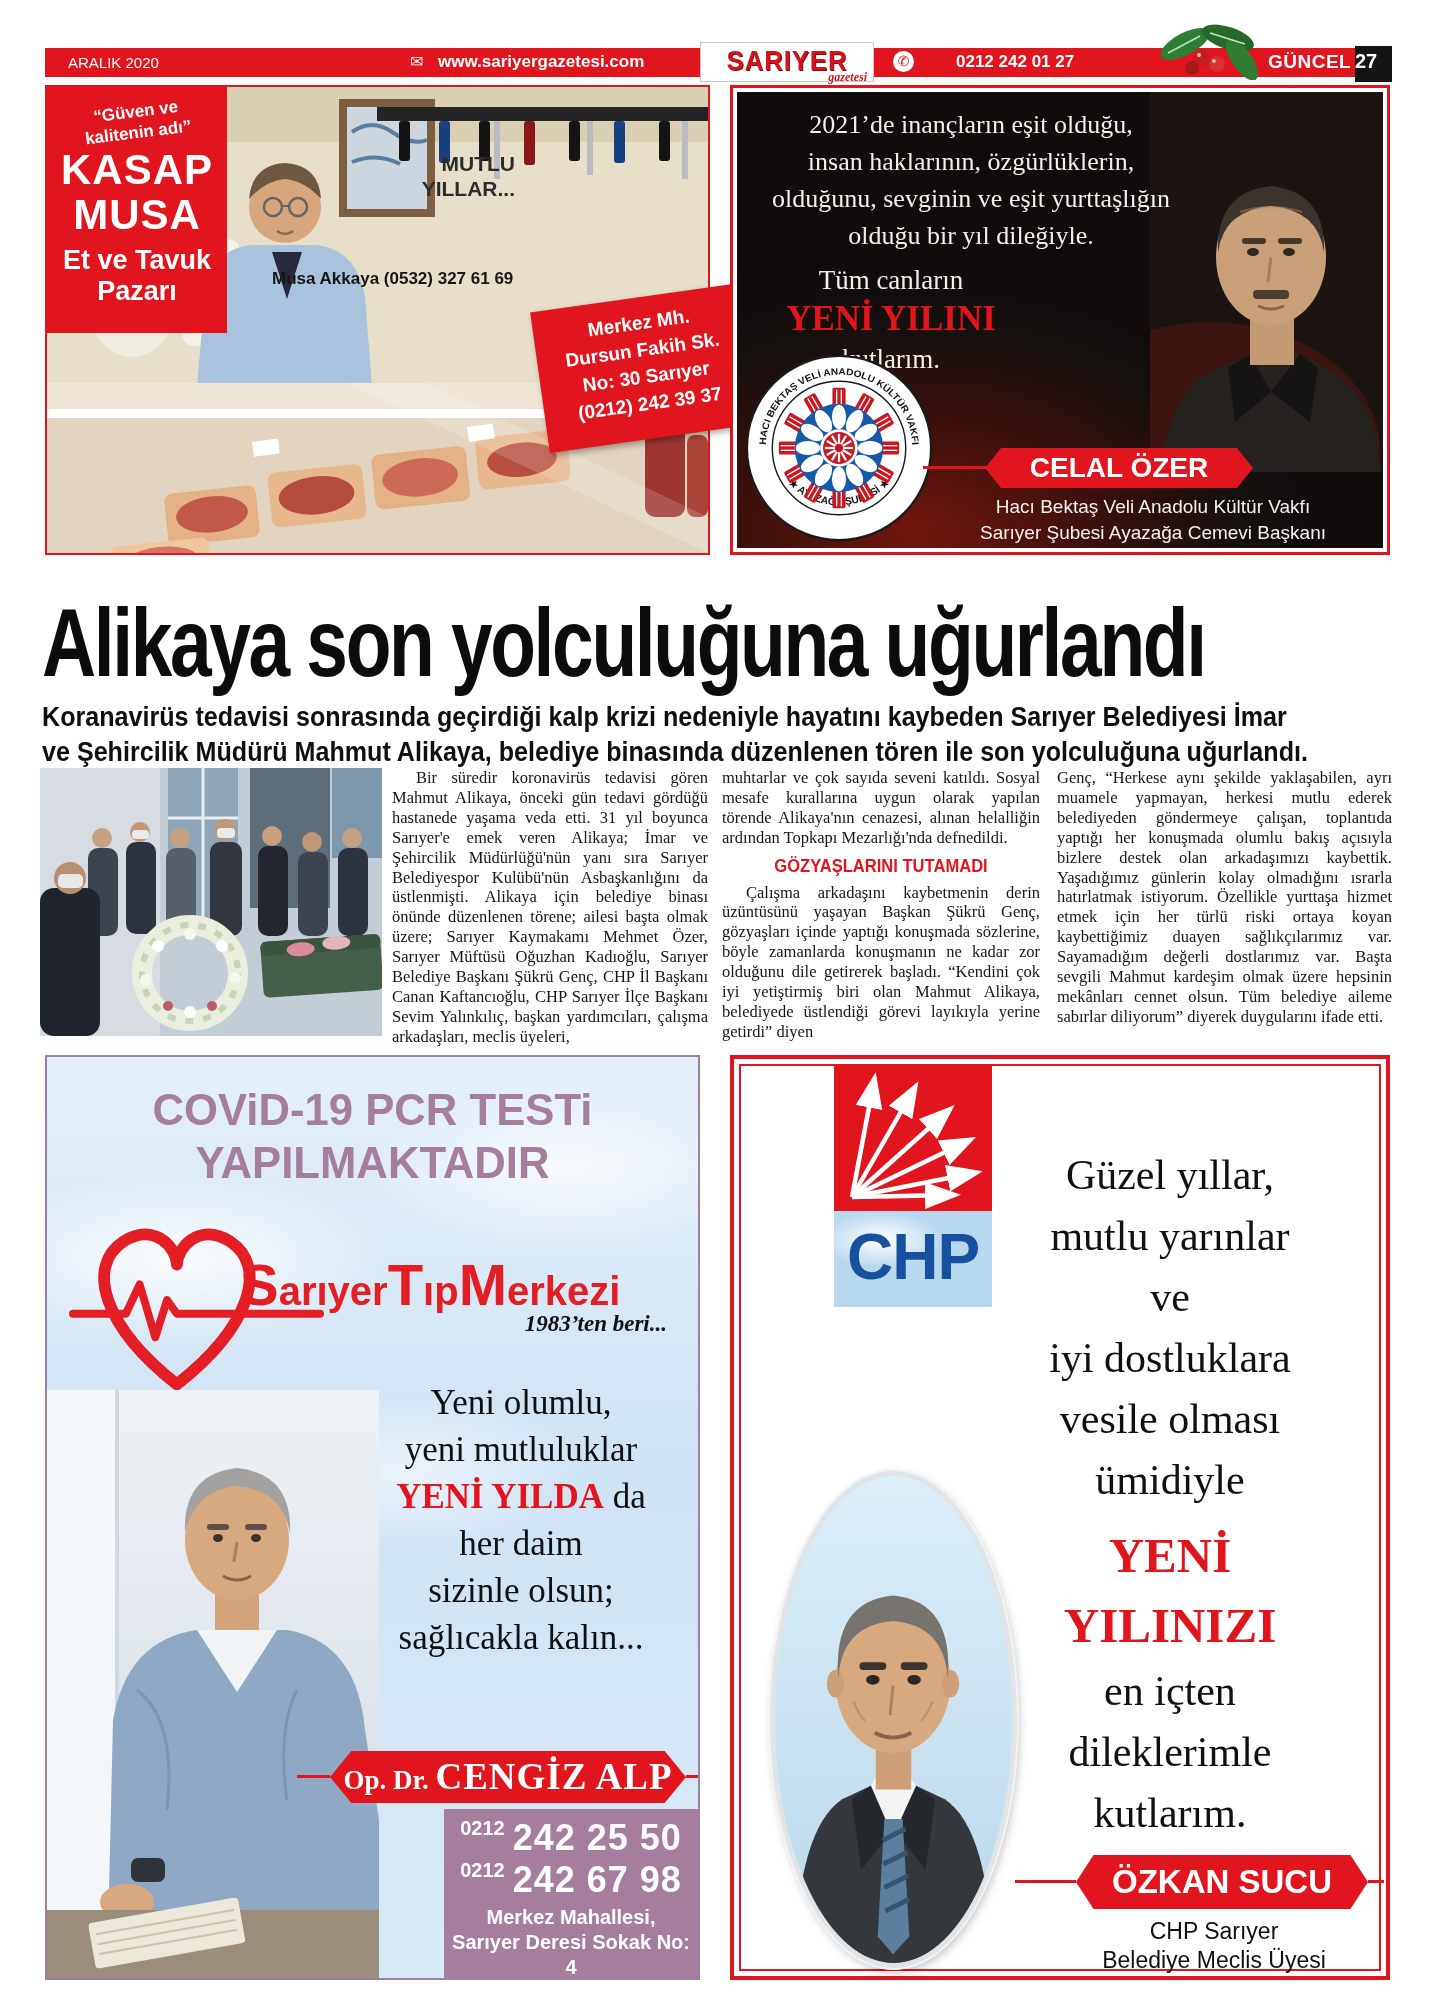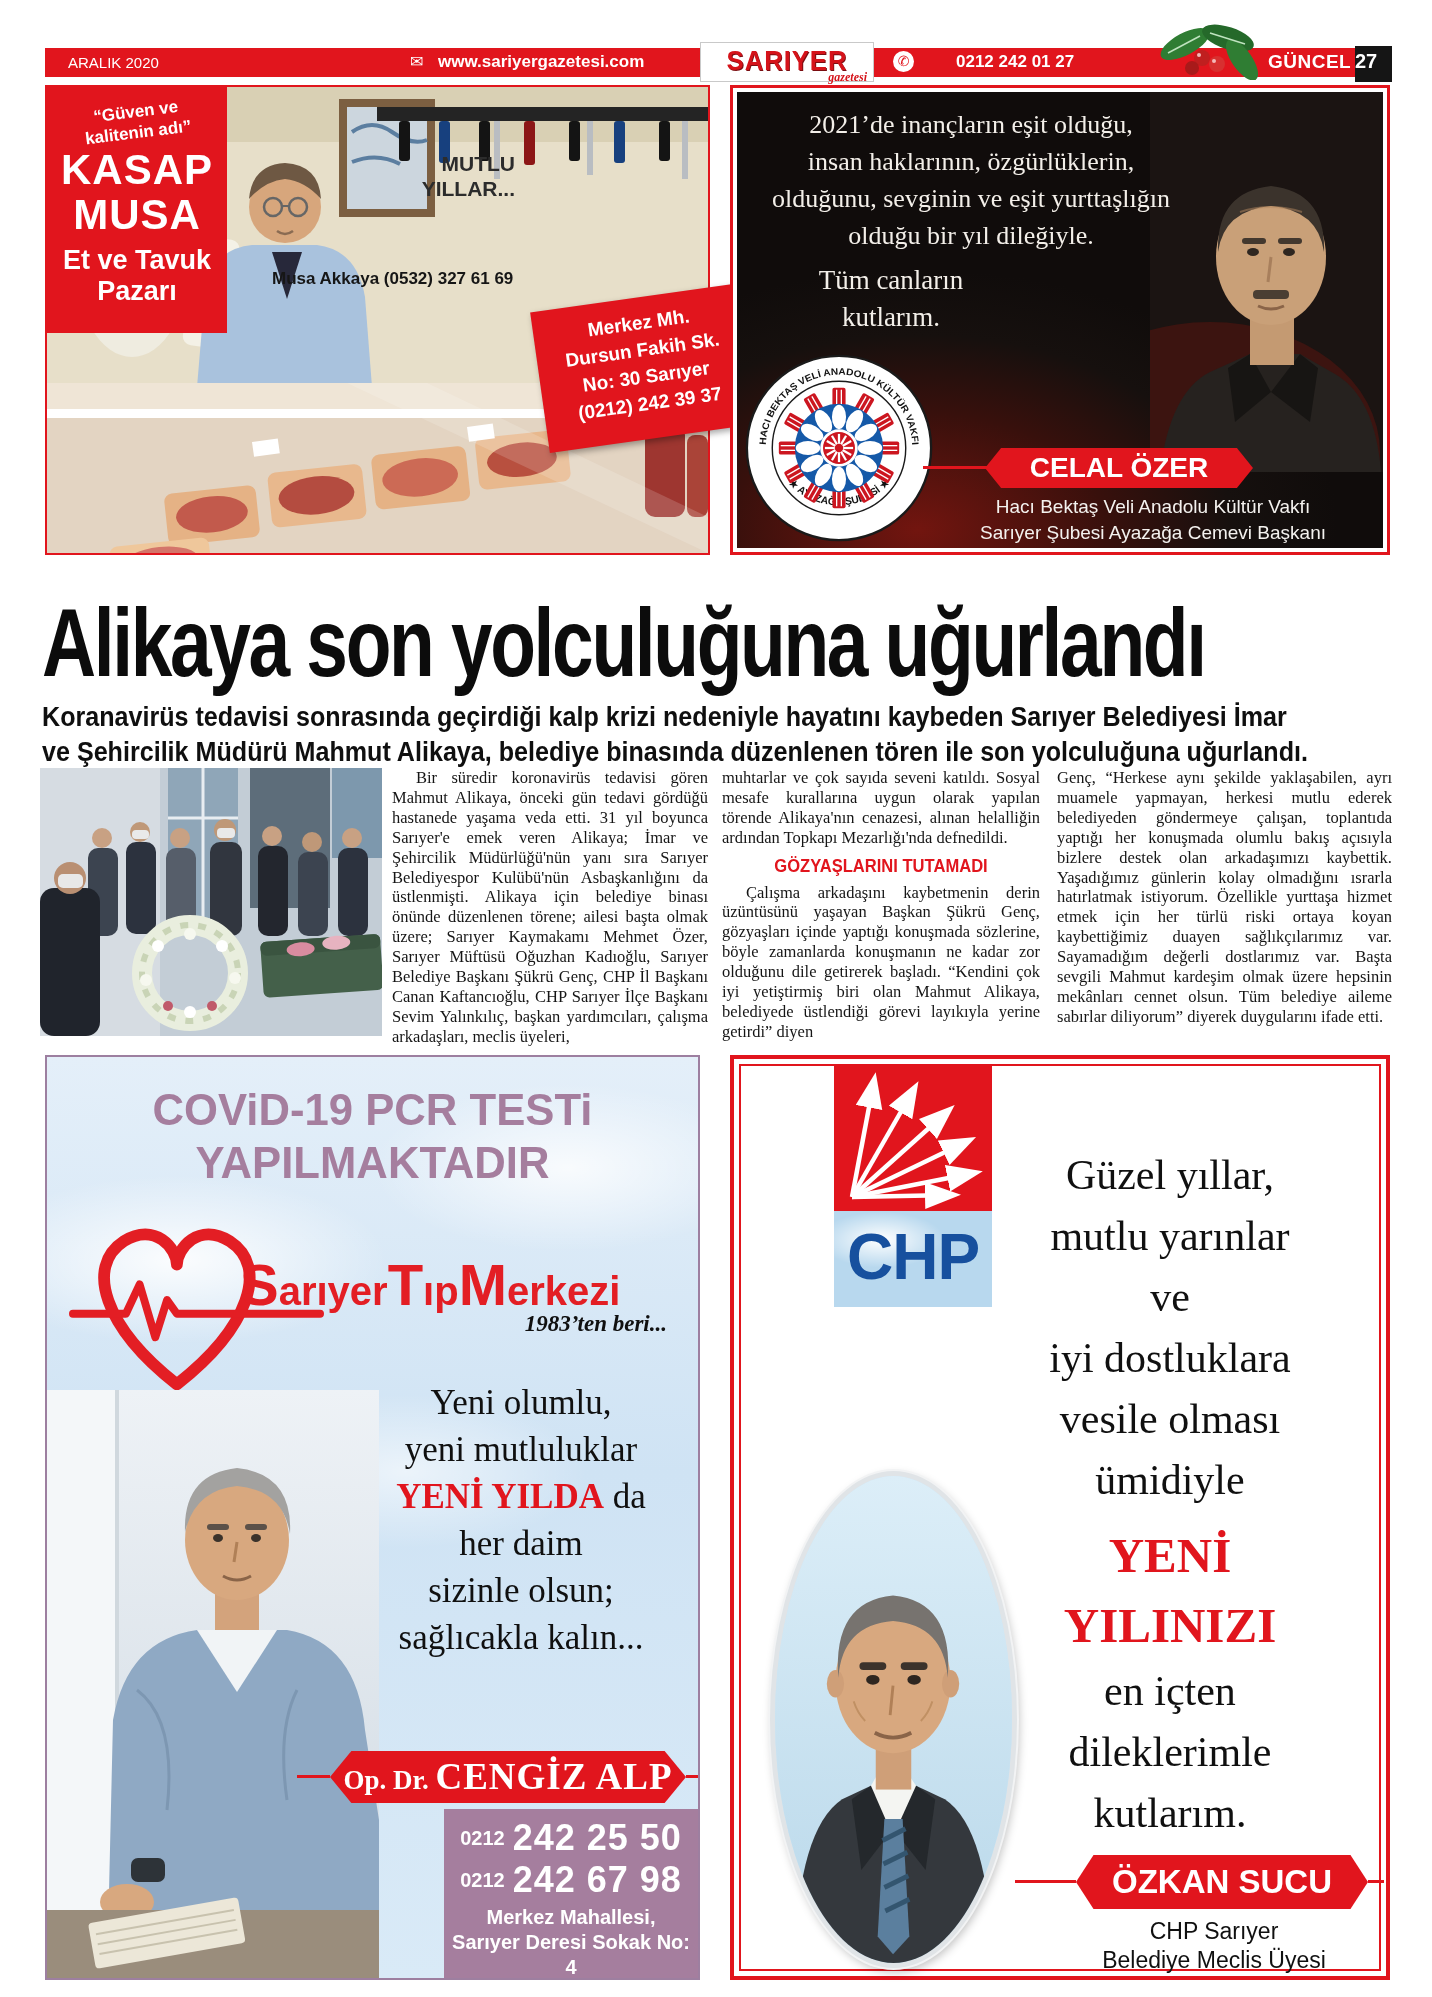--- a/index.html
+++ b/index.html
@@ -98,21 +98,21 @@
       font-size:35px;line-height:47px;color:#101010;}
   .tip-msg .hl{color:#e1151d;font-weight:bold;}
   .doc-photo{left:0;top:333px;width:332px;height:588px;}
   .cengiz-banner{left:283px;top:694px;width:356px;height:52px;font-family:"Liberation Serif",serif;
       line-height:52px;}
   .cengiz-banner .pfx{font-size:27px;font-weight:bold;}
   .cengiz-banner .nm{font-size:37px;font-weight:bold;letter-spacing:1px;}
   .cz-line-l{left:250px;top:718px;width:33px;height:3px;background:#e1151d;}
   .cz-line-r{left:639px;top:718px;width:12px;height:3px;background:#e1151d;}
   .tip-purple{left:397px;top:752px;width:254px;height:169px;background:#a57e9e;color:#fff;overflow:hidden;}
-  .phone-row{display:flex;align-items:center;justify-content:center;white-space:nowrap;}
+  .phone-row{display:flex;align-items:flex-start;justify-content:center;white-space:nowrap;}
   .phone-row .pre{font-size:20px;font-weight:bold;margin-right:8px;}
   .phone-row .num{font-size:36px;font-weight:bold;letter-spacing:1px;}
   .tip-addr{text-align:center;font-weight:bold;font-size:20px;line-height:25px;}
 
   
   .chpad{left:730px;top:1055px;width:660px;height:925px;border:4px solid #e1151d;box-sizing:border-box;background:#fff;}
   .chpad-in{position:absolute;left:5px;top:5px;right:5px;bottom:5px;border:2px solid #e1151d;}
   .chp-logo{left:100px;top:6px;width:158px;height:242px;}
   .chp-logo-red{position:absolute;left:0;top:0;width:158px;height:146px;background:#e1151d;}
   .chp-logo-blue{position:absolute;left:0;top:146px;width:158px;height:96px;
@@ -257,20 +257,21 @@
         <path d="M90,120 q30,-10 62,0" stroke="#b3885f" stroke-width="2" fill="none" opacity=".5"></path>
       </svg>
       <div class="abs celal-msg">
         <div class="nowrap">2021’de inançların eşit olduğu,</div>
         <div class="nowrap">insan haklarının, özgürlüklerin,</div>
         <div class="nowrap">olduğunu, sevginin ve eşit yurttaşlığın</div>
         <div class="nowrap">olduğu bir yıl dileğiyle.</div>
       </div>
       <div class="abs celal-wish">
         <div class="l1">Tüm canların</div>
+        <div class="l2">YENİ YILINI</div>
         <div class="l3">kutlarım.</div>
       </div>
       <svg class="abs hb-logo" viewBox="0 0 200 200">
         <defs>
           <path id="arcTop" d="M 22,100 A 78,78 0 0 1 178,100"></path>
           <path id="arcBot" d="M 28,104 A 74,74 0 0 0 172,104"></path>
           <g id="flute">
               <rect x="93" y="36" width="14" height="23" rx="2" fill="#cc1620"></rect>
             <line x1="97.5" y1="38" x2="97.5" y2="57" stroke="#fff" stroke-width="1.4"></line>
             <line x1="102.5" y1="38" x2="102.5" y2="57" stroke="#fff" stroke-width="1.4"></line>

